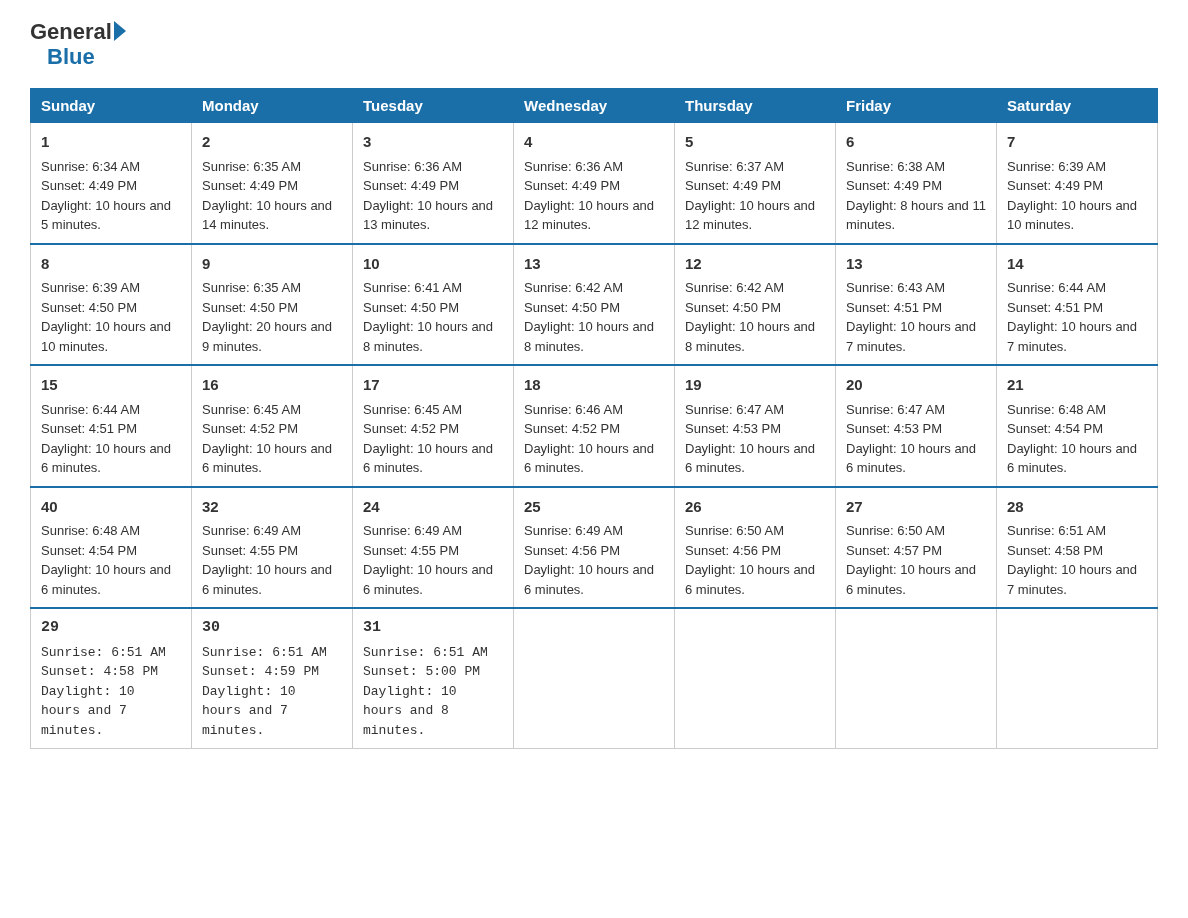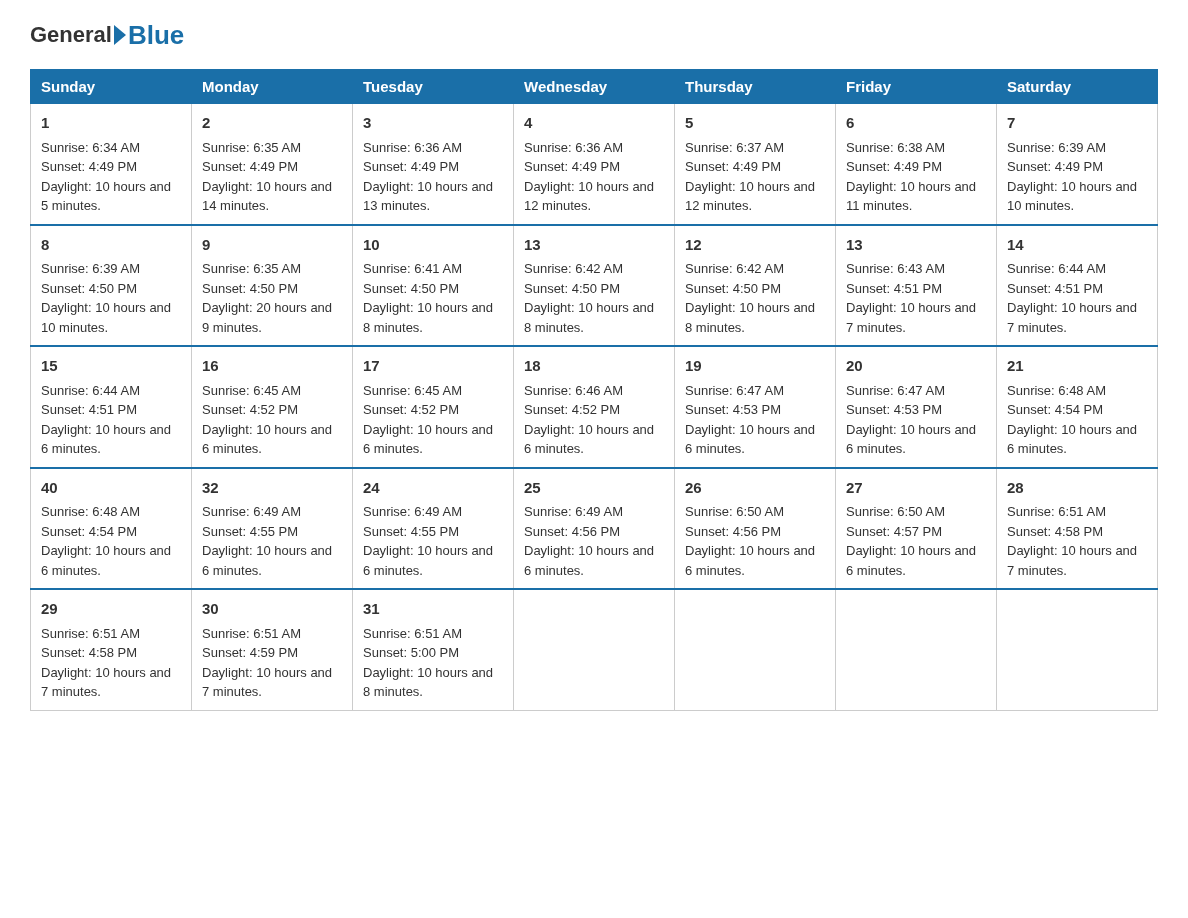--- a/index.html
+++ b/index.html
@@ -27,31 +27,31 @@
       height: 0;
       border-left: 12px solid #1a6fa8;
       border-top: 10px solid transparent;
       border-bottom: 10px solid transparent;
       margin-left: 2px;
       margin-top: -2px;
       display: inline-block;
     }
     .logo-container {
       display: flex;
-      flex-direction: row;
+      flex-direction: column;
     }
     .logo-line1 {
       display: flex;
       align-items: center;
     }
     .logo-line2 {
       color: #1a6fa8;
-      font-size: 26px;
+      font-size: 22px;
       font-weight: bold;
-      margin-left: 2px;
+      margin-left: 17px;
     }
     .title-block {
       text-align: right;
     }
     .month-title {
       font-size: 52px;
       font-weight: bold;
       color: #222;
       line-height: 1.1;
     }
@@ -87,20 +87,21 @@
       font-size: 15px;
       font-weight: bold;
       margin-bottom: 3px;
       display: block;
     }
     tbody tr {
       border-bottom: 2px solid #1a6fa8;
     }
     tbody tr:last-child {
       border-bottom: none;
+      font-family: Liberation Mono, monospace;
     }
     .empty-cell {
       background: #fff;
       border: 1px solid #ccc;
     }
   </style>
 </head>
 <body>
 
 <div class="header">
@@ -129,21 +130,21 @@
         <th>Saturday</th>
       </tr>
   </thead>
   <tbody id="calendar-body">
   <tr>
         <td><span class="day-num">1</span><span>Sunrise: 6:34 AM</span><br><span>Sunset: 4:49 PM</span><br><span>Daylight: 10 hours and 5 minutes.</span></td>
         <td><span class="day-num">2</span><span>Sunrise: 6:35 AM</span><br><span>Sunset: 4:49 PM</span><br><span>Daylight: 10 hours and 14 minutes.</span></td>
         <td><span class="day-num">3</span><span>Sunrise: 6:36 AM</span><br><span>Sunset: 4:49 PM</span><br><span>Daylight: 10 hours and 13 minutes.</span></td>
         <td><span class="day-num">4</span><span>Sunrise: 6:36 AM</span><br><span>Sunset: 4:49 PM</span><br><span>Daylight: 10 hours and 12 minutes.</span></td>
         <td><span class="day-num">5</span><span>Sunrise: 6:37 AM</span><br><span>Sunset: 4:49 PM</span><br><span>Daylight: 10 hours and 12 minutes.</span></td>
-        <td><span class="day-num">6</span><span>Sunrise: 6:38 AM</span><br><span>Sunset: 4:49 PM</span><br><span>Daylight: 10 hours and 11 minutes.</span></td>
+        <td><span class="day-num">6</span><span>Sunrise: 6:38 AM</span><br><span>Sunset: 4:49 PM</span><br><span>Daylight: 8 hours and 11 minutes.</span></td>
         <td><span class="day-num">7</span><span>Sunrise: 6:39 AM</span><br><span>Sunset: 4:49 PM</span><br><span>Daylight: 10 hours and 10 minutes.</span></td>
       </tr>
       <tr>
         <td><span class="day-num">8</span><span>Sunrise: 6:39 AM</span><br><span>Sunset: 4:50 PM</span><br><span>Daylight: 10 hours and 10 minutes.</span></td>
         <td><span class="day-num">9</span><span>Sunrise: 6:35 AM</span><br><span>Sunset: 4:50 PM</span><br><span>Daylight: 20 hours and 9 minutes.</span></td>
         <td><span class="day-num">10</span><span>Sunrise: 6:41 AM</span><br><span>Sunset: 4:50 PM</span><br><span>Daylight: 10 hours and 8 minutes.</span></td>
         <td><span class="day-num">13</span><span>Sunrise: 6:42 AM</span><br><span>Sunset: 4:50 PM</span><br><span>Daylight: 10 hours and 8 minutes.</span></td>
         <td><span class="day-num">12</span><span>Sunrise: 6:42 AM</span><br><span>Sunset: 4:50 PM</span><br><span>Daylight: 10 hours and 8 minutes.</span></td>
         <td><span class="day-num">13</span><span>Sunrise: 6:43 AM</span><br><span>Sunset: 4:51 PM</span><br><span>Daylight: 10 hours and 7 minutes.</span></td>
         <td><span class="day-num">14</span><span>Sunrise: 6:44 AM</span><br><span>Sunset: 4:51 PM</span><br><span>Daylight: 10 hours and 7 minutes.</span></td>

